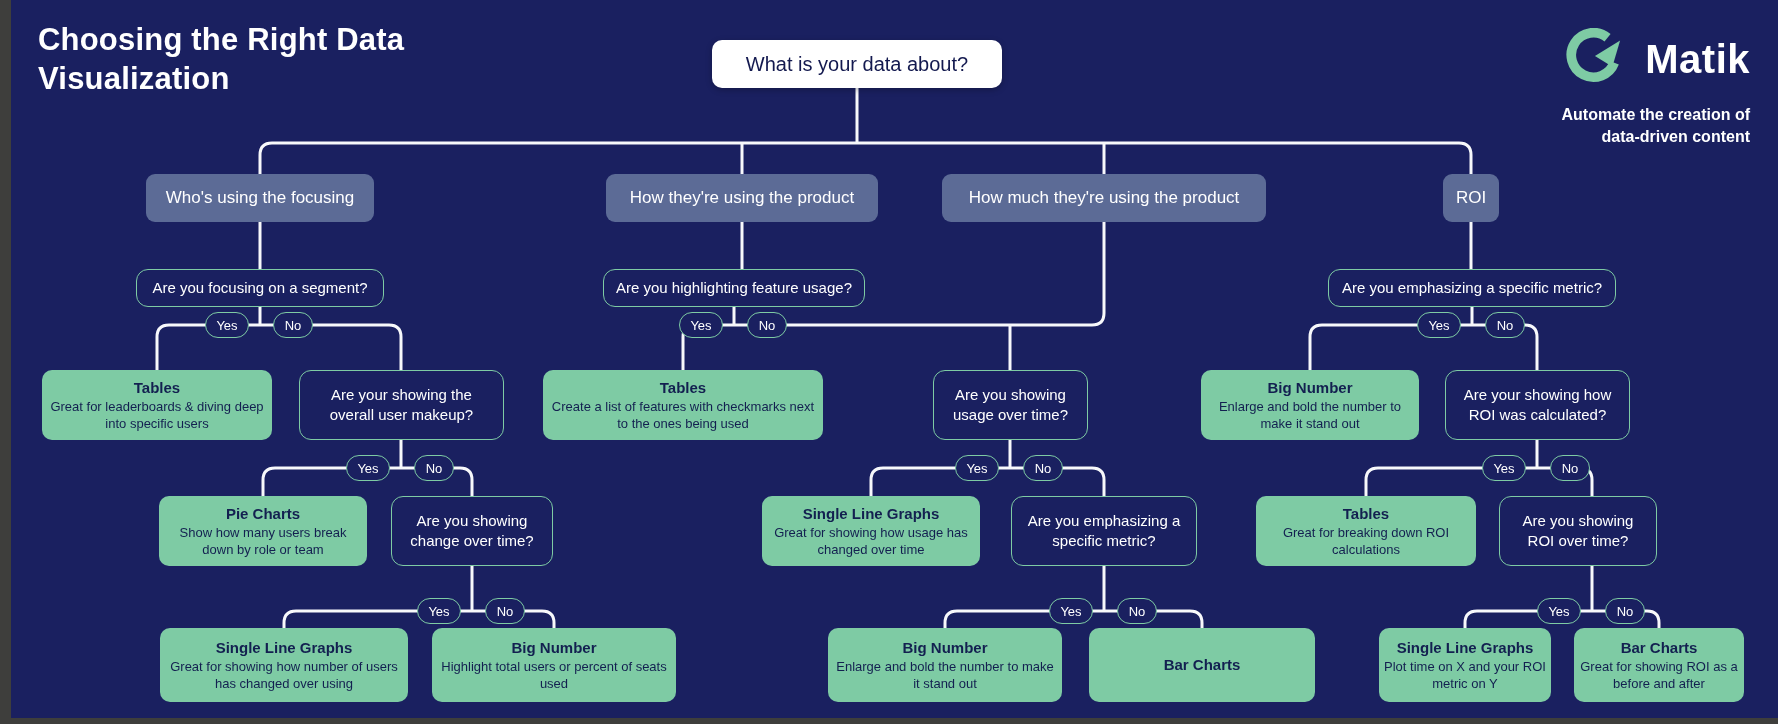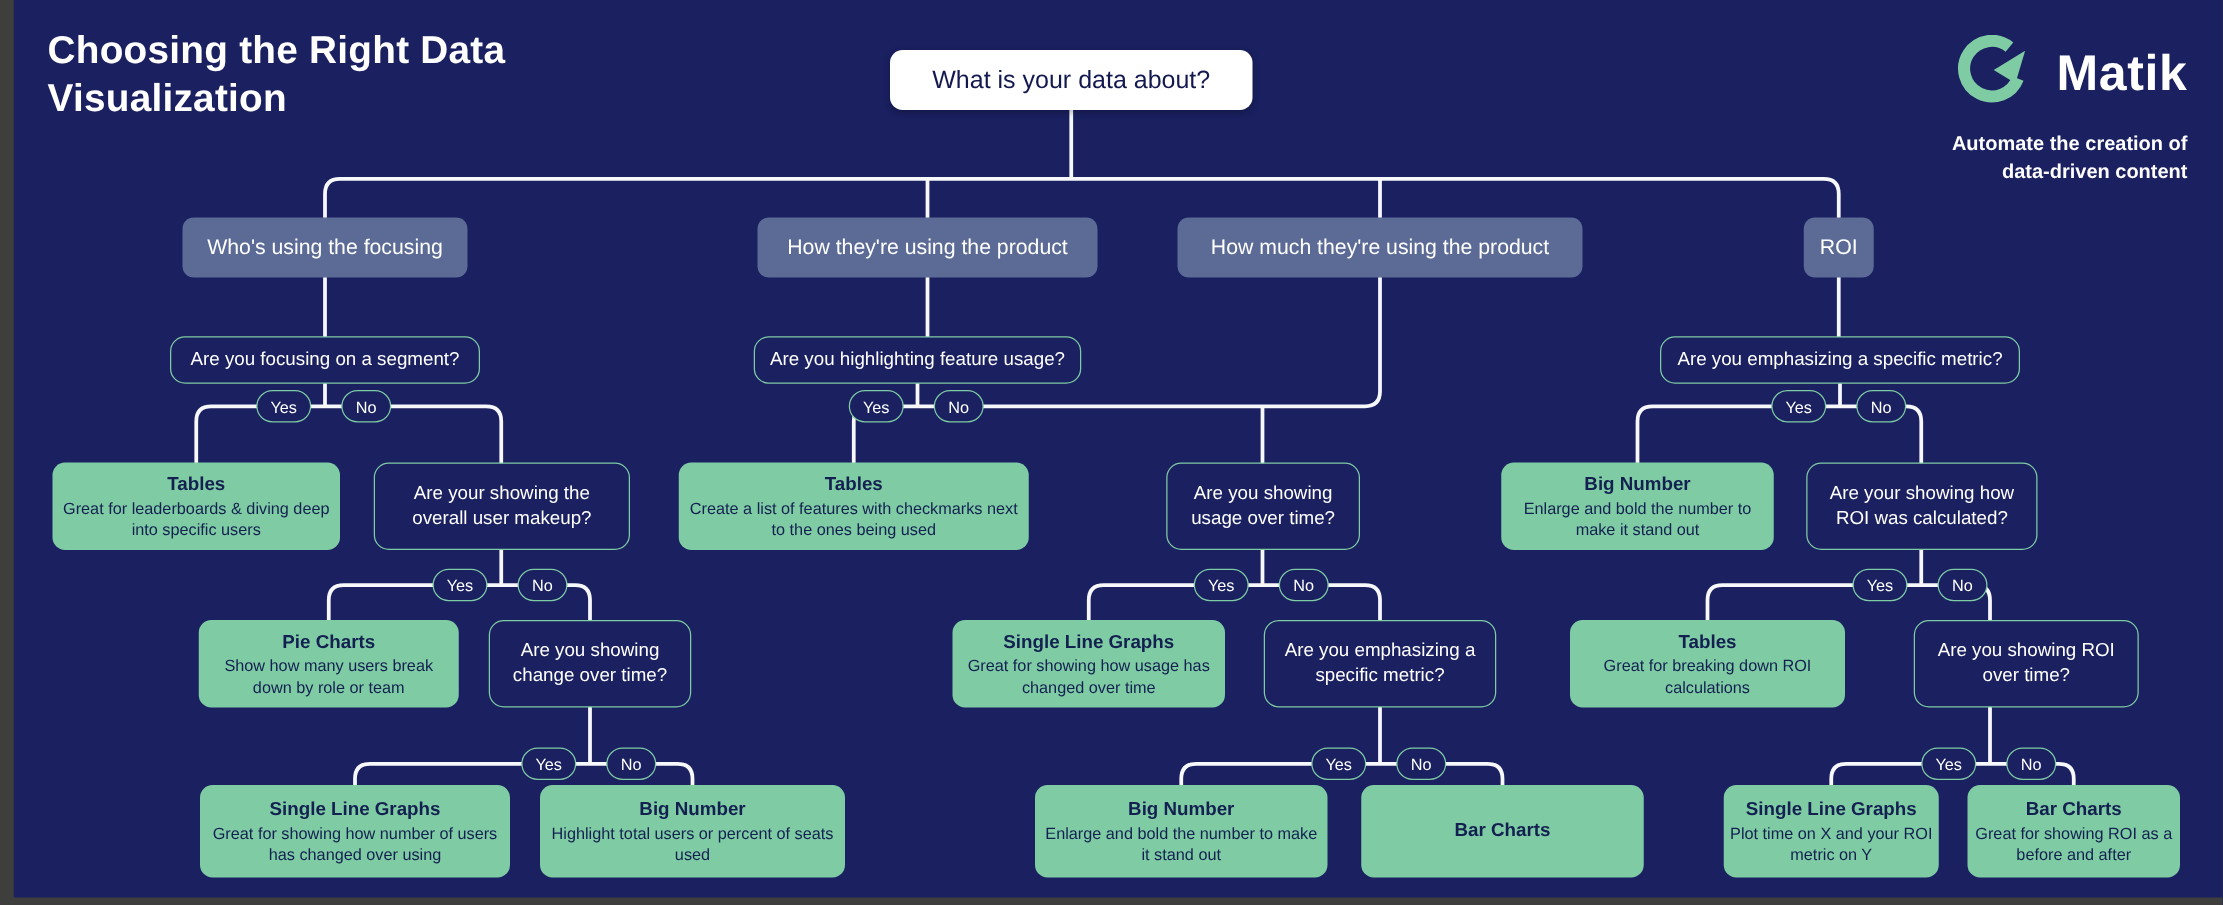--- a/index.html
+++ b/index.html
@@ -138,21 +138,21 @@
   <div class="node q" style="left:391px; top:496px; width:162px; height:70px;">Are you showing change over time?</div>
   <div class="node res" style="left:762px; top:496px; width:218px; height:70px;">
     <div class="t">Single Line Graphs</div>
     <div class="d">Great for showing how usage has changed over time</div>
   </div>
   <div class="node q" style="left:1011px; top:496px; width:186px; height:70px;">Are you emphasizing a specific metric?</div>
   <div class="node res" style="left:1256px; top:496px; width:220px; height:70px;">
     <div class="t">Tables</div>
     <div class="d">Great for breaking down ROI calculations</div>
   </div>
-  <div class="node q" style="left:1531px; top:496px; width:180px; height:70px;">Are you showing ROI over time?</div>
+  <div class="node q" style="left:1499px; top:496px; width:158px; height:70px;">Are you showing ROI over time?</div>
 
   <div class="node res" style="left:160px; top:628px; width:248px; height:74px;">
     <div class="t">Single Line Graphs</div>
     <div class="d">Great for showing how number of users has changed over using</div>
   </div>
   <div class="node res" style="left:432px; top:628px; width:244px; height:74px;">
     <div class="t">Big Number</div>
     <div class="d">Highlight total users or percent of seats used</div>
   </div>
   <div class="node res" style="left:828px; top:628px; width:234px; height:74px;">

